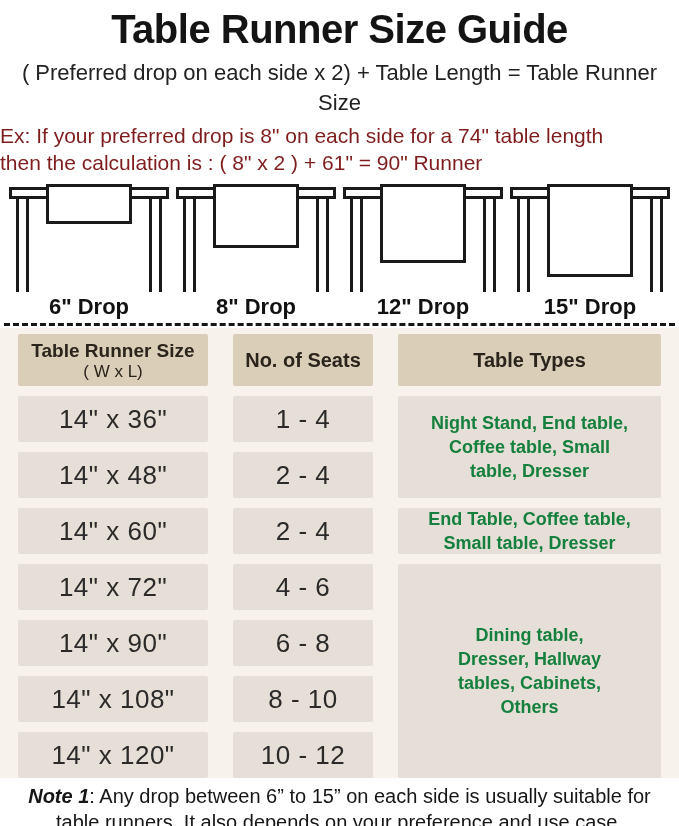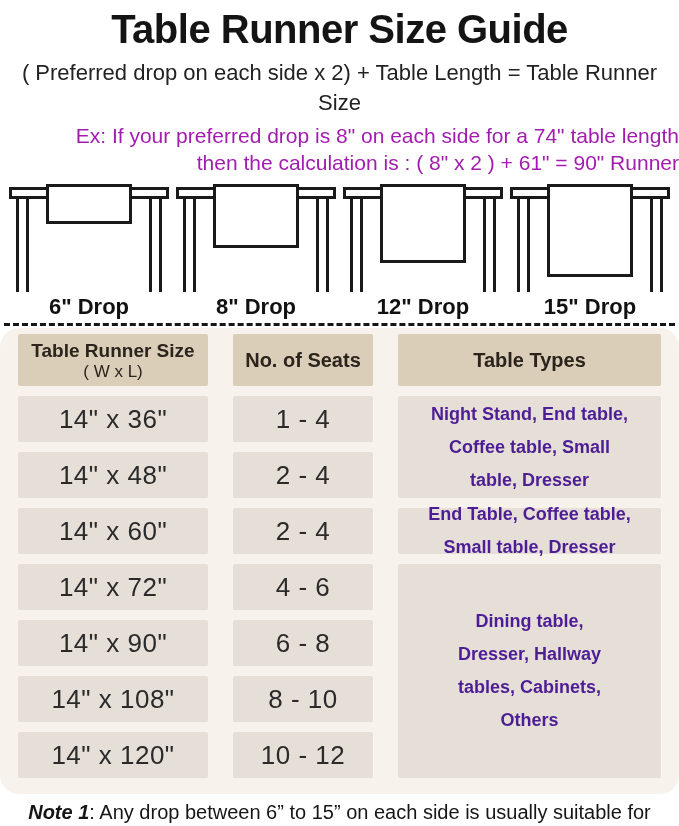--- a/index.html
+++ b/index.html
@@ -10,21 +10,21 @@
   }
   *{box-sizing:border-box;}
   .page{width:679px;height:752px;}
 
   
   .title{
     margin:0;padding-top:4px;text-align:center;
     font-size:40px;line-height:50px;font-weight:700;letter-spacing:-.5px;color:#141414;
   }
   .formula{margin:4px;text-align:center;font-size:22px;line-height:30px;color:#222;}
-  .ex{margin:0;text-align:right;font-size:21px;line-height:27px;color:#a21caf;}
+  .ex{margin:0;text-align:left;font-size:21px;line-height:27px;color:#7f1d1d;}
 
   
   .illus-row{
     display:flex;justify-content:space-between;
     padding:0 9px;margin-top:8px;height:108px;
   }
   .illus{position:relative;width:160px;height:108px;}
   .tabletop{
     position:absolute;left:0;right:0;top:3px;height:12px;
     background:#fff;border:3px solid #1a1a1a;z-index:1;
@@ -39,40 +39,39 @@
     position:absolute;top:0;left:50%;transform:translateX(-50%);
     width:86px;background:#fff;border:3px solid #1a1a1a;z-index:2;
   }
   .label-row{display:flex;justify-content:space-between;padding:0 9px;margin-top:2px;}
   .drop-label{width:160px;text-align:center;font-size:22px;font-weight:700;color:#111;line-height:26px;}
   .dashed{border-top:3px dashed #161616;margin:3px 4px 0 4px;}
 
   
   .band{
     margin-top:2px;background:#f7f2eb;
-    padding:6px 18px 16px 18px;
-    border-radius:19px;
+    padding:6px 18px 0 18px;
   }
   .grid{
     display:grid;
     grid-template-columns:190px 140px 1fr;
     grid-template-rows:52px repeat(7,46px);
     column-gap:25px;row-gap:10px;
   }
   .cell{
     display:flex;flex-direction:column;align-items:center;justify-content:center;
     border-radius:2px;text-align:center;
   }
   .hcell{background:#dbceb9;color:#2b241c;}
   .dcell{background:#e6dfd7;color:#2a2a2a;}
   .h-main{font-size:19px;font-weight:700;line-height:22px;}
   .h-sub{font-size:17px;font-weight:400;line-height:19px;}
   .h-big{font-size:20px;font-weight:700;}
   .num{font-size:26px;font-weight:400;letter-spacing:.5px;}
-  .types{font-size:18px;font-weight:700;line-height:33px;white-space:pre-line;color:#4c1d95;}
+  .types{font-size:18px;font-weight:700;line-height:24px;white-space:pre-line;color:#15803d;}
   .c1{grid-column:1;} .c2{grid-column:2;} .c3{grid-column:3;}
   .rh{grid-row:1;}
   .tg1{grid-row:2 / span 2;}
   .tg2{grid-row:4;}
   .tg3{grid-row:5 / span 4;}
 
   
   .notes{padding:5px 6px 0 6px;text-align:center;font-size:20px;line-height:26px;color:#161616;}
   .notes p{margin:0;}
   .nlabel{font-weight:700;font-style:italic;}

